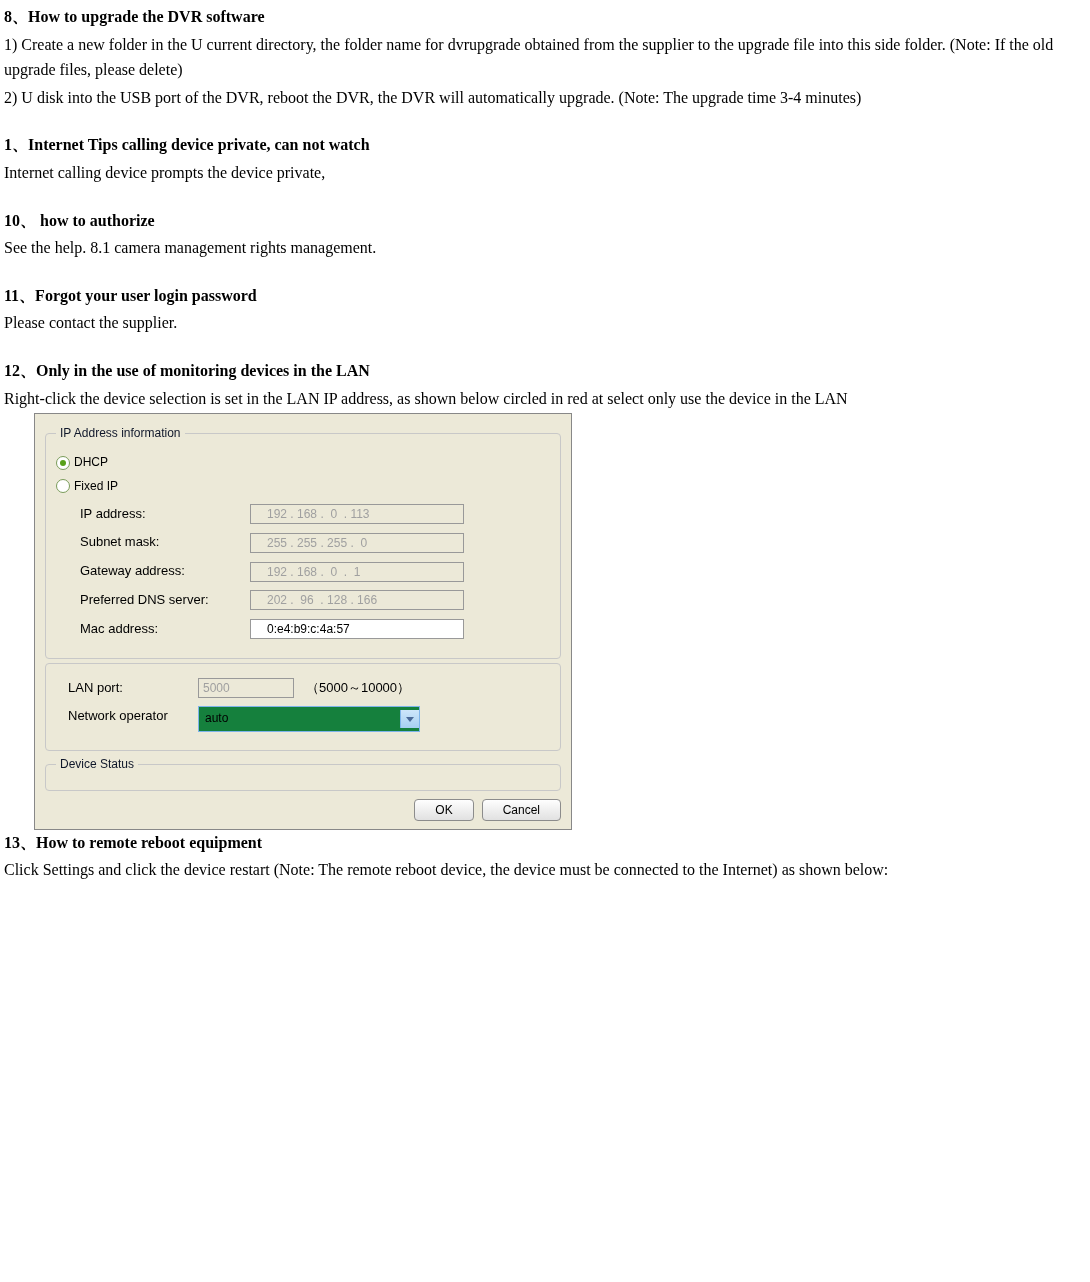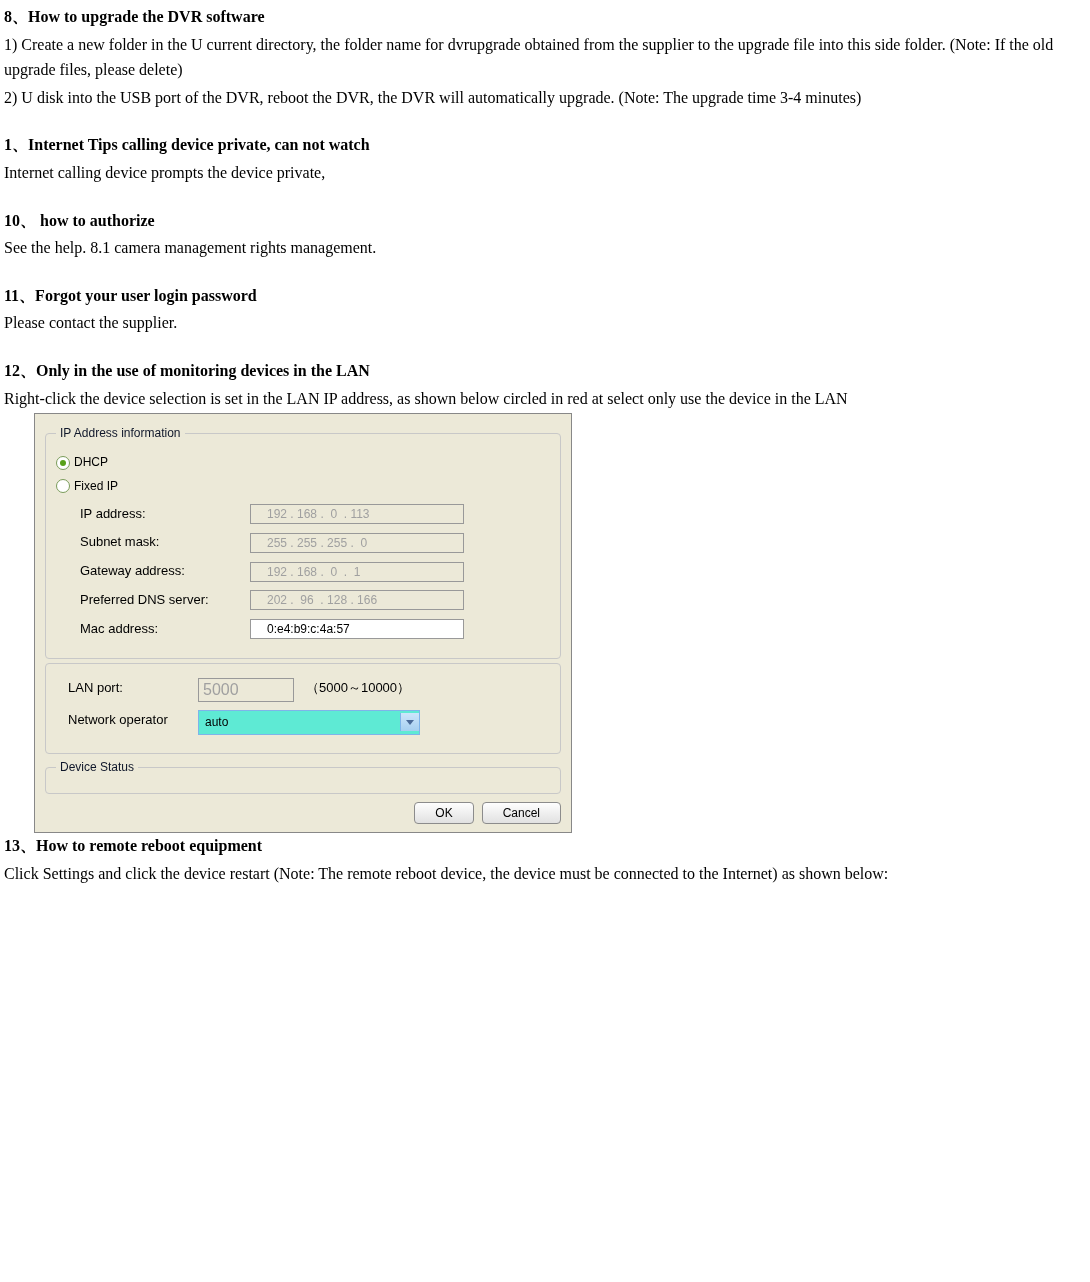--- a/index.html
+++ b/index.html
@@ -94,31 +94,31 @@
 .form-label2 {
   width: 130px;
   font-size: 13px;
 }
 .port-input {
   width: 86px;
   padding: 2px 4px;
   border: 1px solid #999;
   background: #ece9d8;
   color: #a0a0a0;
-  font-size: 16px;
+  font-size: 12px;
   margin-right: 12px;
 }
 .range {
   font-size: 13px;
 }
 .select-wrap {
   display: flex;
   align-items: center;
   border: 1px solid #7eb4ea;
-  background: #5eead4;
+  background: #15803d;
   width: 220px;
 }
 .select-val {
   flex: 1;
   padding: 2px 6px;
   font-size: 12px;
 }
 .select-btn {
   width: 18px;
   height: 18px;

